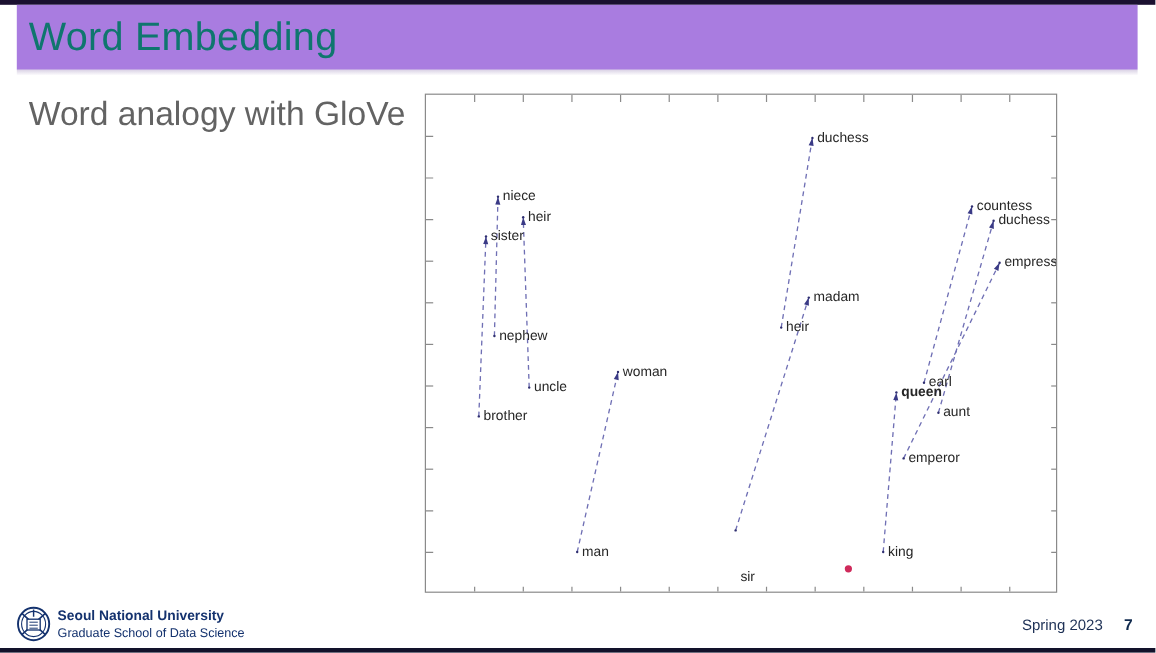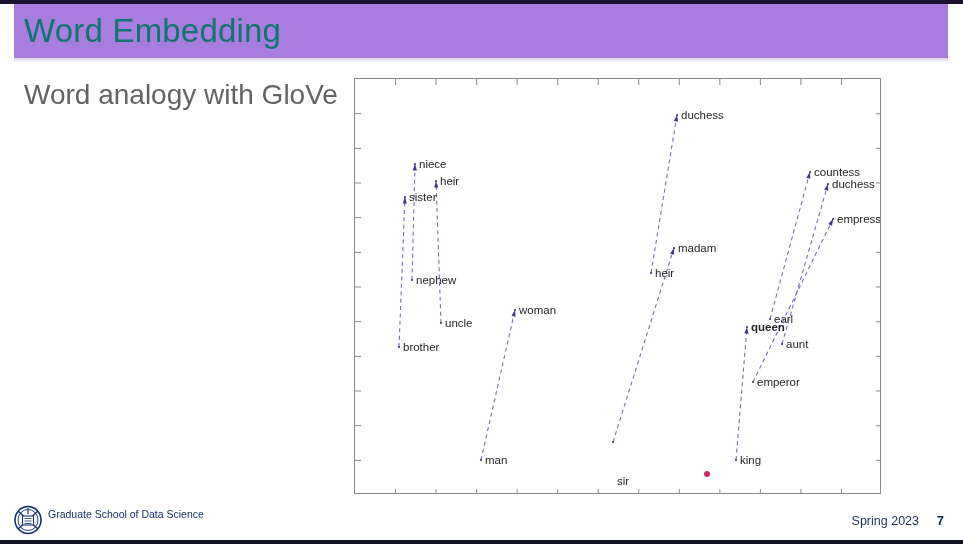--- a/index.html
+++ b/index.html
@@ -298,20 +298,21 @@
     <svg viewBox="0 0 30 32" width="30" height="32">
       <ellipse cx="15" cy="15" rx="13" ry="13.5" fill="#ffffff" stroke="#14326e" stroke-width="1.6"></ellipse>
       <ellipse cx="15" cy="15" rx="10" ry="10.5" fill="none" stroke="#14326e" stroke-width="0.9"></ellipse>
       <path d="M5 24 L25 6 M5 6 L25 24" stroke="#14326e" stroke-width="1.4" fill="none"></path>
       <rect x="9.5" y="11" width="11" height="9" fill="#ffffff" stroke="#14326e" stroke-width="1.1"></rect>
       <path d="M11.5 13.5 h7 M11.5 16 h7 M11.5 18.5 h7" stroke="#14326e" stroke-width="0.8"></path>
       <path d="M15 3 L15 9" stroke="#14326e" stroke-width="1.2"></path>
     </svg>
   </div>
   <div class="snu-text">
+    <div class="snu-line1">Seoul National University</div>
     <div class="snu-line2">Graduate School of Data Science</div>
   </div>
 
   <div class="term">Spring 2023</div>
   <div class="pagenum">7</div>
 
   <div class="footer-rule"></div>
 
 </div>
 

